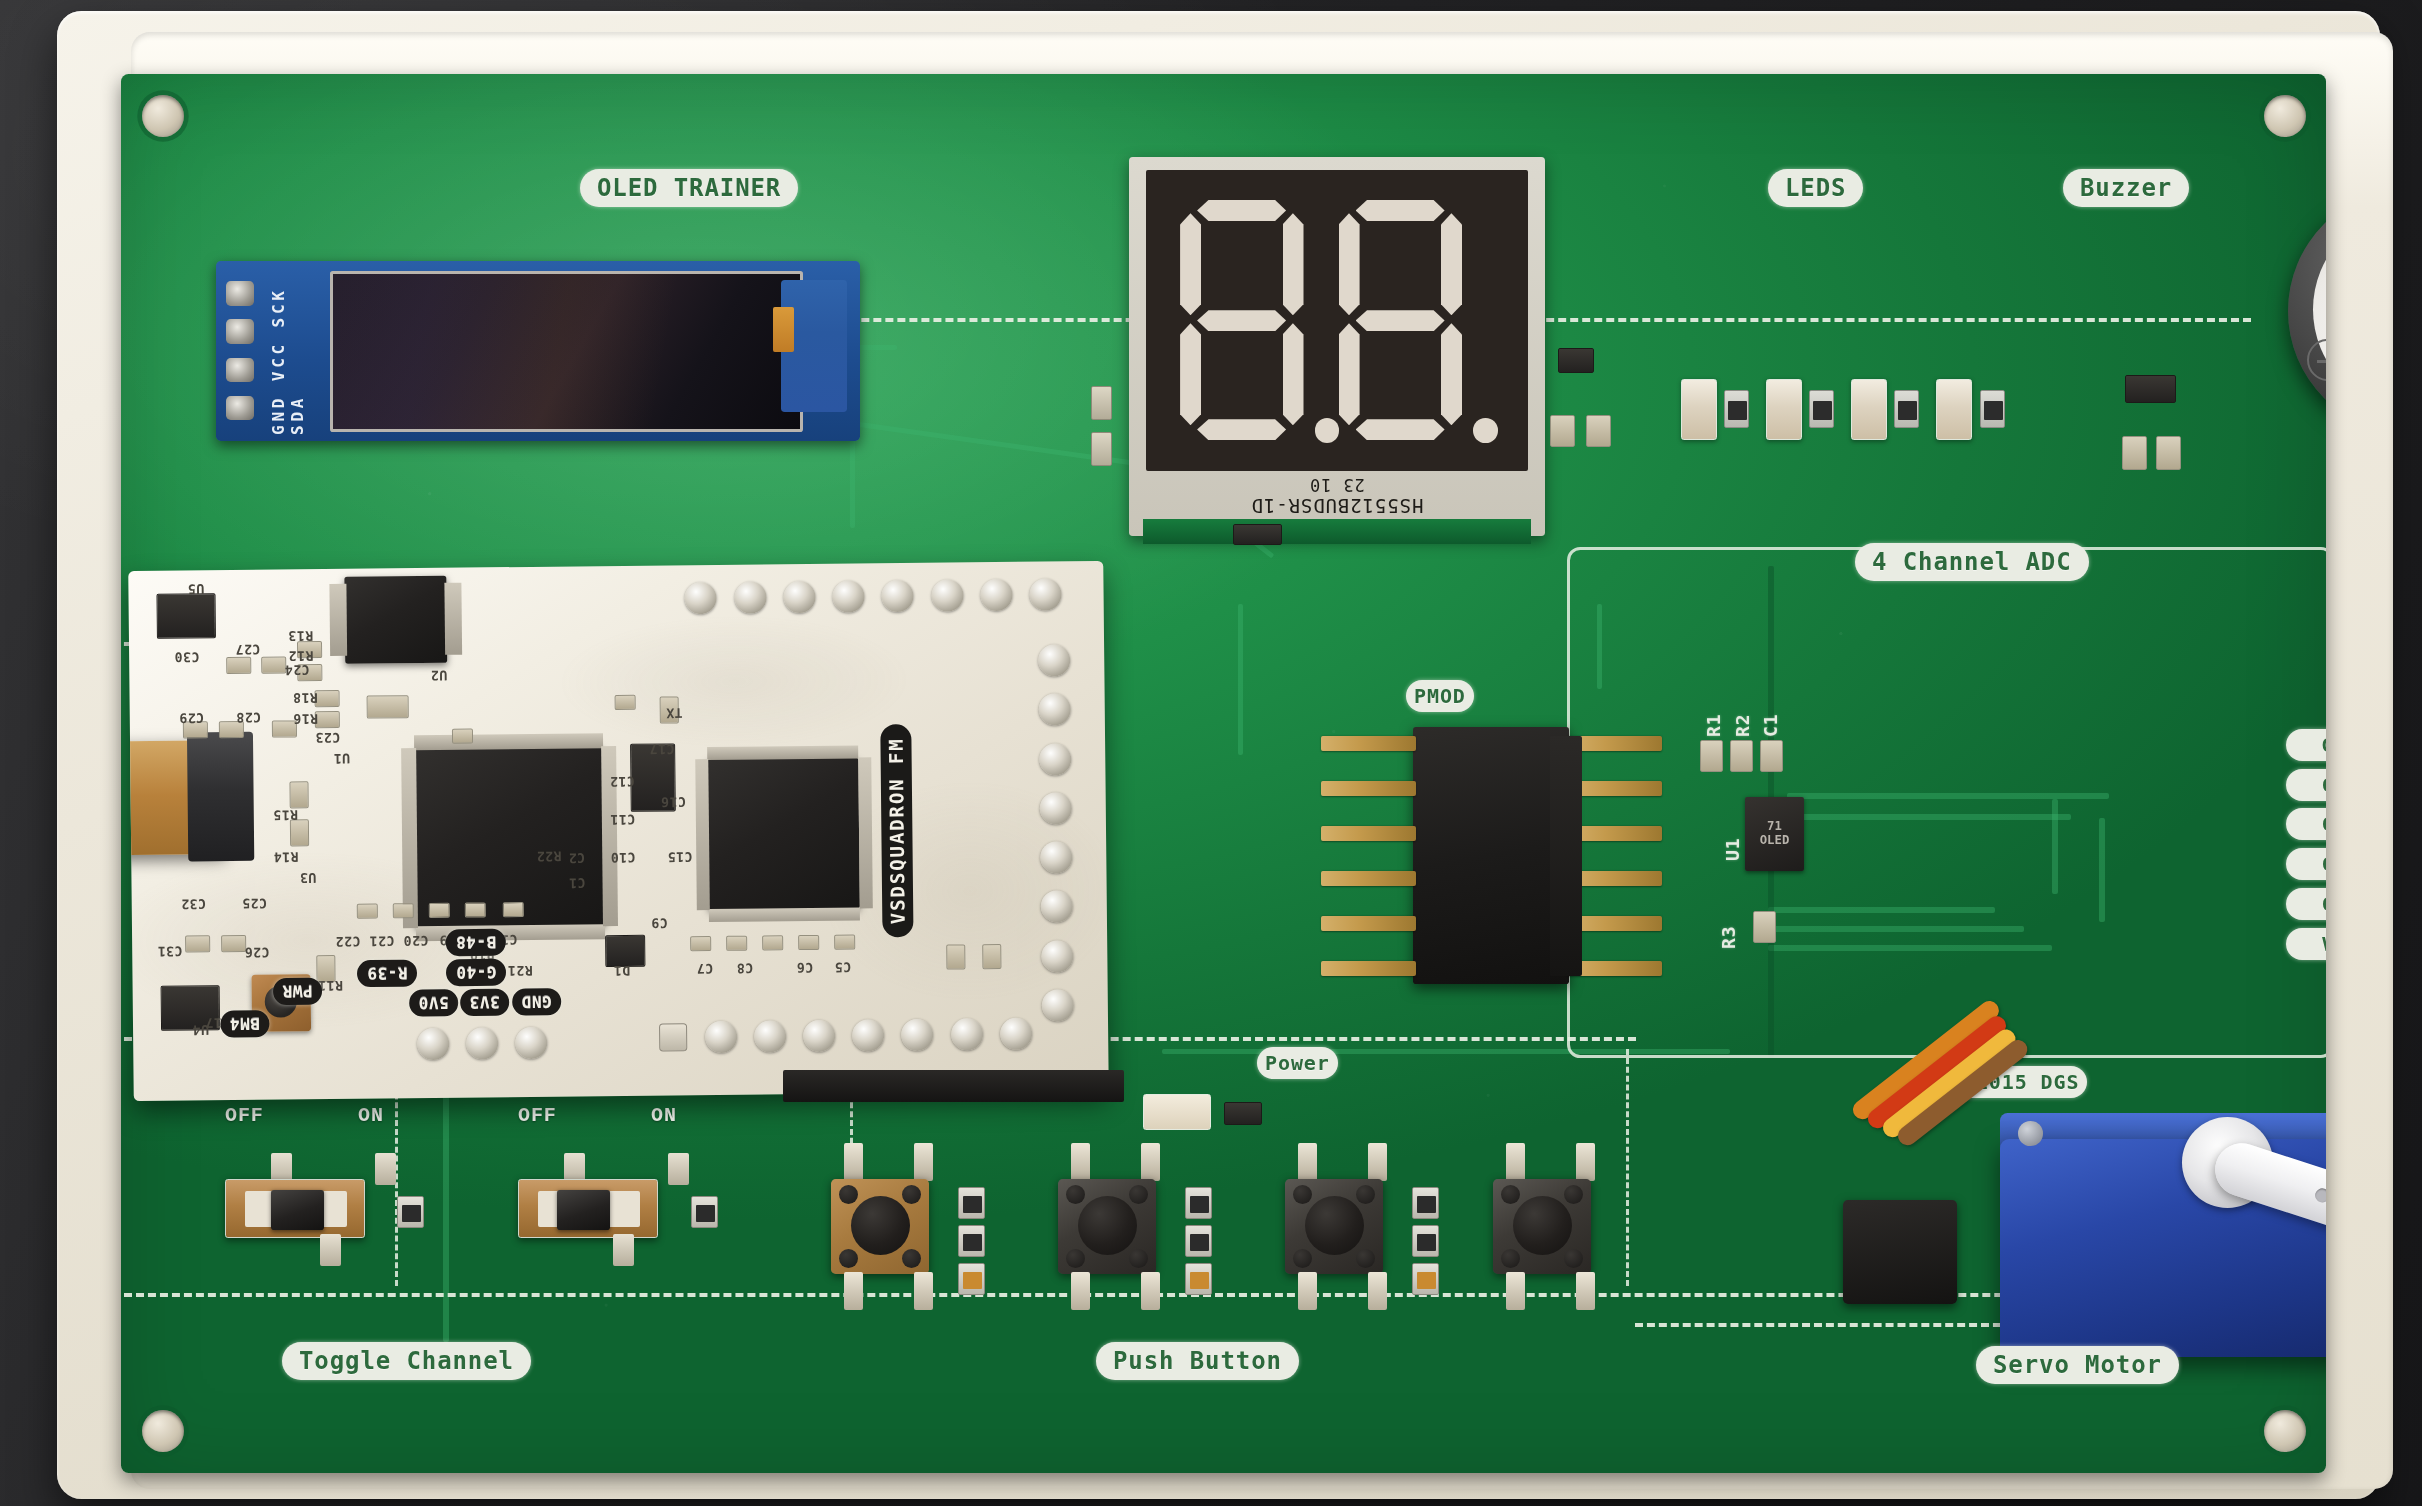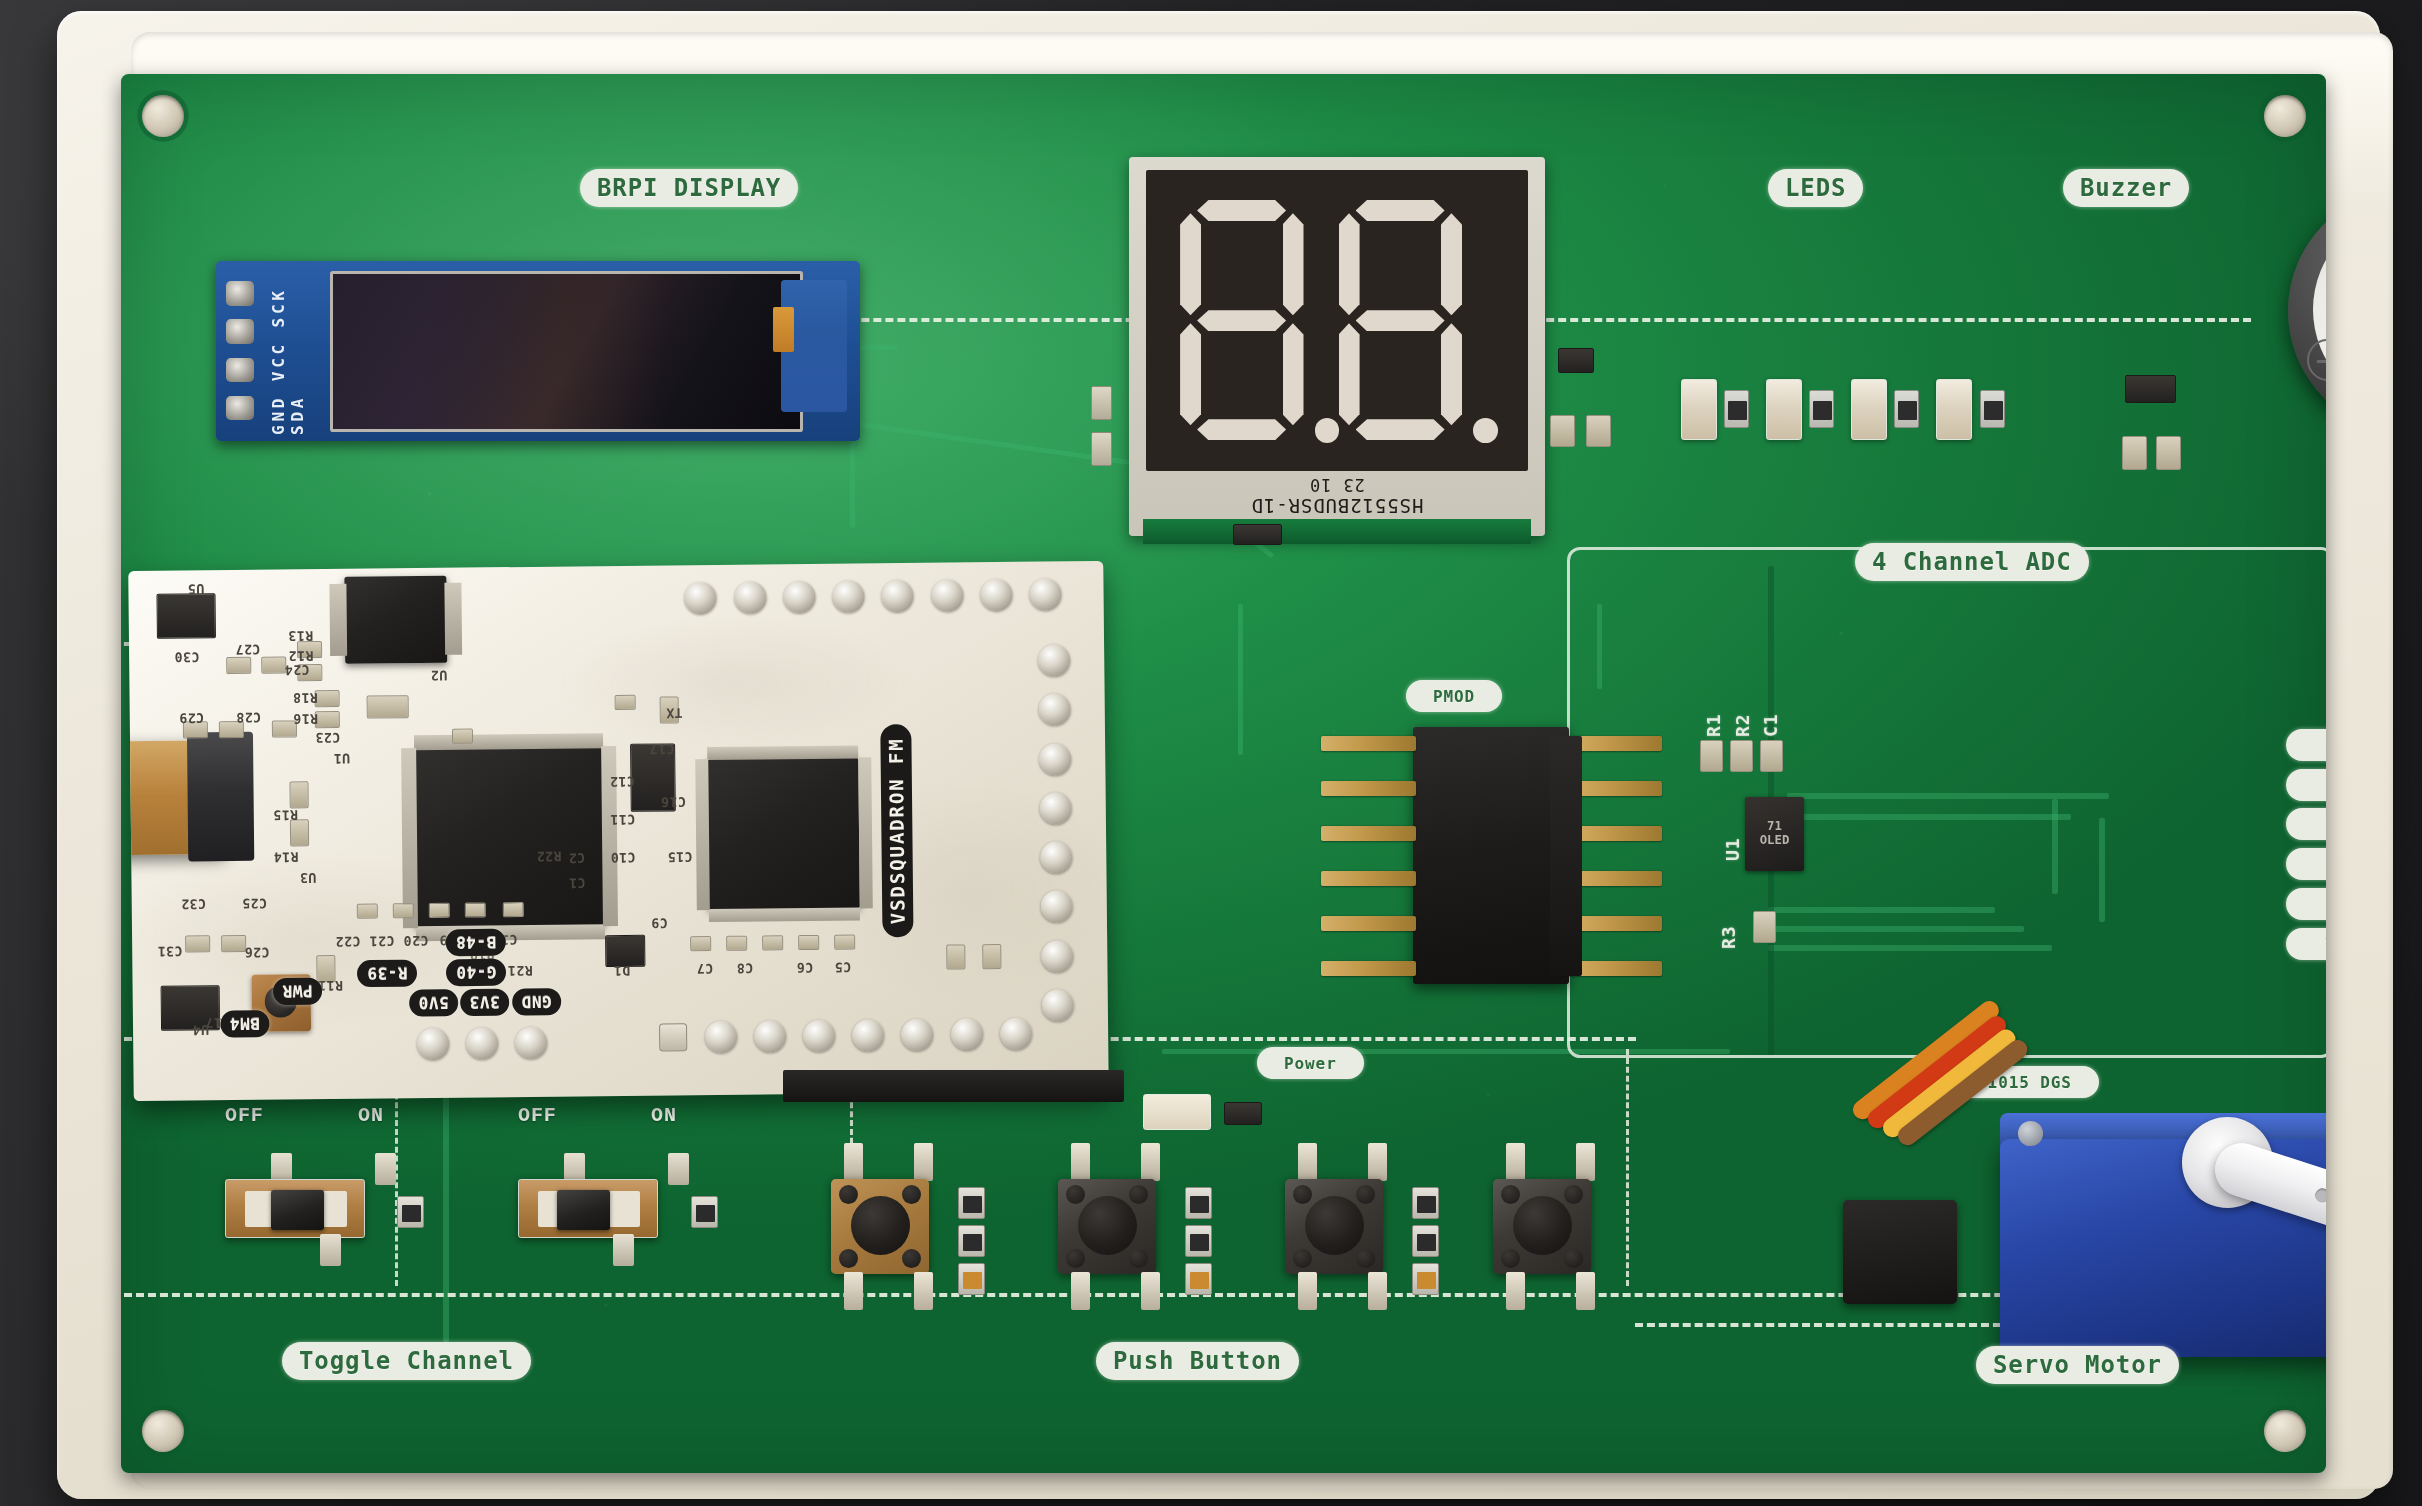--- a/index.html
+++ b/index.html
@@ -80,21 +80,21 @@
     background: #e9ece3;
     color: #2d6a3d;
     border-radius: 945px;
     font-family: "DejaVu Sans Mono", "Liberation Mono", monospace;
     font-weight: 700;
     letter-spacing: 0.9px;
     white-space: nowrap;
     box-shadow: 0 0 4.7px rgba(233,236,227,.55);
     text-shadow: 0 0.9px 0 rgba(255,255,255,.5);
   }
-  .pill.sm  { height: 32px; font-size: 16px; padding: 0 27px; text-align: center; }
+  .pill.sm  { height: 32px; font-size: 20px; padding: 0 8px; text-align: center; }
   .pill.md  { height: 38px; font-size: 24px; padding: 0 17px; }
   .pill.lg  { height: 42px; font-size: 26.5px; padding: 0 21px; }
   .pill.tiny{ height: 26.5px; font-size: 16px; padding: 0 9.5px; letter-spacing: 0.5px; }
 
   
   .dashline {
     position: absolute; height: 0;
     border-top: 4.7px dashed rgba(233,240,228,.92);
   }
   .solidline {
@@ -528,21 +528,21 @@
     <div class="dashline" style="left:-9.5px;  top:963px;width:1524px;"></div>
     <div class="dashline" style="left:-9.5px;  top:1219px;width:2214px;"></div>
     <div class="dashline" style="left:1514px; top:1249px;width:700px;"></div>
 
     <div style="position:absolute;left:274px;top:975px;width:0;height:237px;border-left:3.8px dashed rgba(233,240,228,.85);"></div>
     <div style="position:absolute;left:729px;top:975px;width:0;height:237px;border-left:3.8px dashed rgba(233,240,228,.85);"></div>
     <div style="position:absolute;left:1505px;top:975px;width:0;height:237px;border-left:3.8px dashed rgba(233,240,228,.85);"></div>
 
     <div class="solidline" style="left:1446px;top:473px;width:767px;height:511px;border-width:3.8px;"></div>
 
-    <div class="pill md" style="left:459px;top:95px;">BRPI DISPLAY</div>
+    <div class="pill md" style="left:459px;top:95px;">OLED TRAINER</div>
 
     <div class="oled-mod">
       <div class="oled-pins">
         <div class="oled-pin"></div>
         <div class="oled-pin"></div>
         <div class="oled-pin"></div>
         <div class="oled-pin"></div>
       </div>
       <div class="oled-pinlabels">GND VCC SCK SDA</div>
       <div class="oled-glass"></div>

